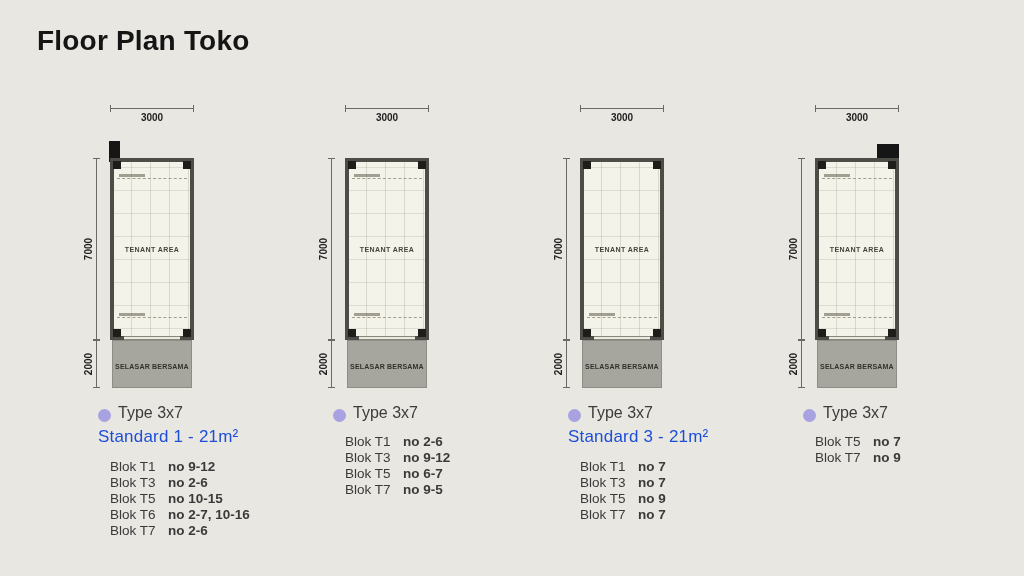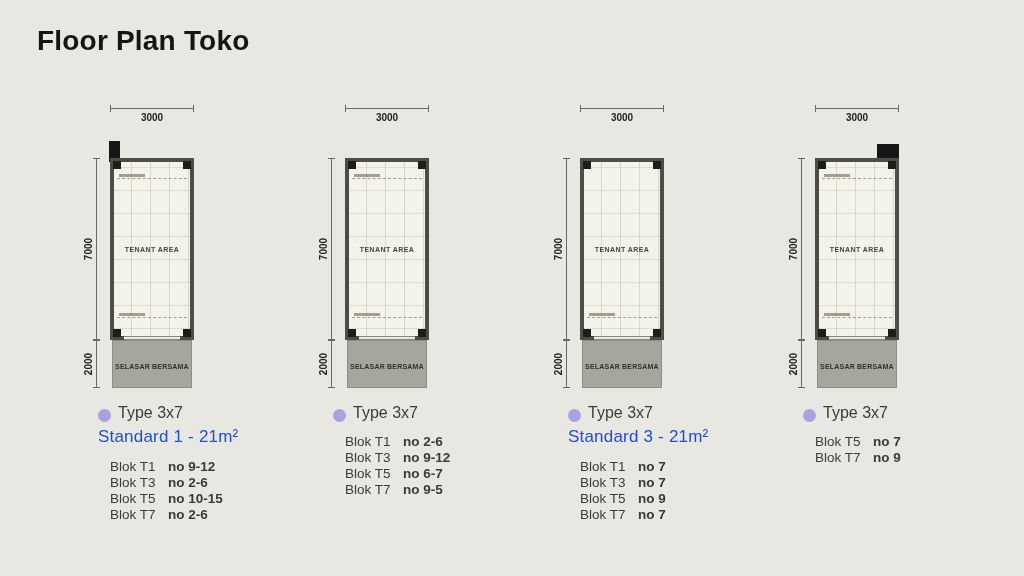--- a/index.html
+++ b/index.html
@@ -176,20 +176,24 @@
   <div class="blok-row">
     <span class="blok-name">Blok T3</span>
     <span class="blok-no">no 2-6</span>
   </div>
 
   <div class="blok-row">
     <span class="blok-name">Blok T5</span>
     <span class="blok-no">no 10-15</span>
   </div>
 
+  <div class="blok-row">
+    <span class="blok-name">Blok T6</span>
+    <span class="blok-no">no 2-7, 10-16</span>
+  </div>
 
   <div class="blok-row">
     <span class="blok-name">Blok T7</span>
     <span class="blok-no">no 2-6</span>
   </div>
 </div>
     </div>
   </div>
 
   <div class="column">

